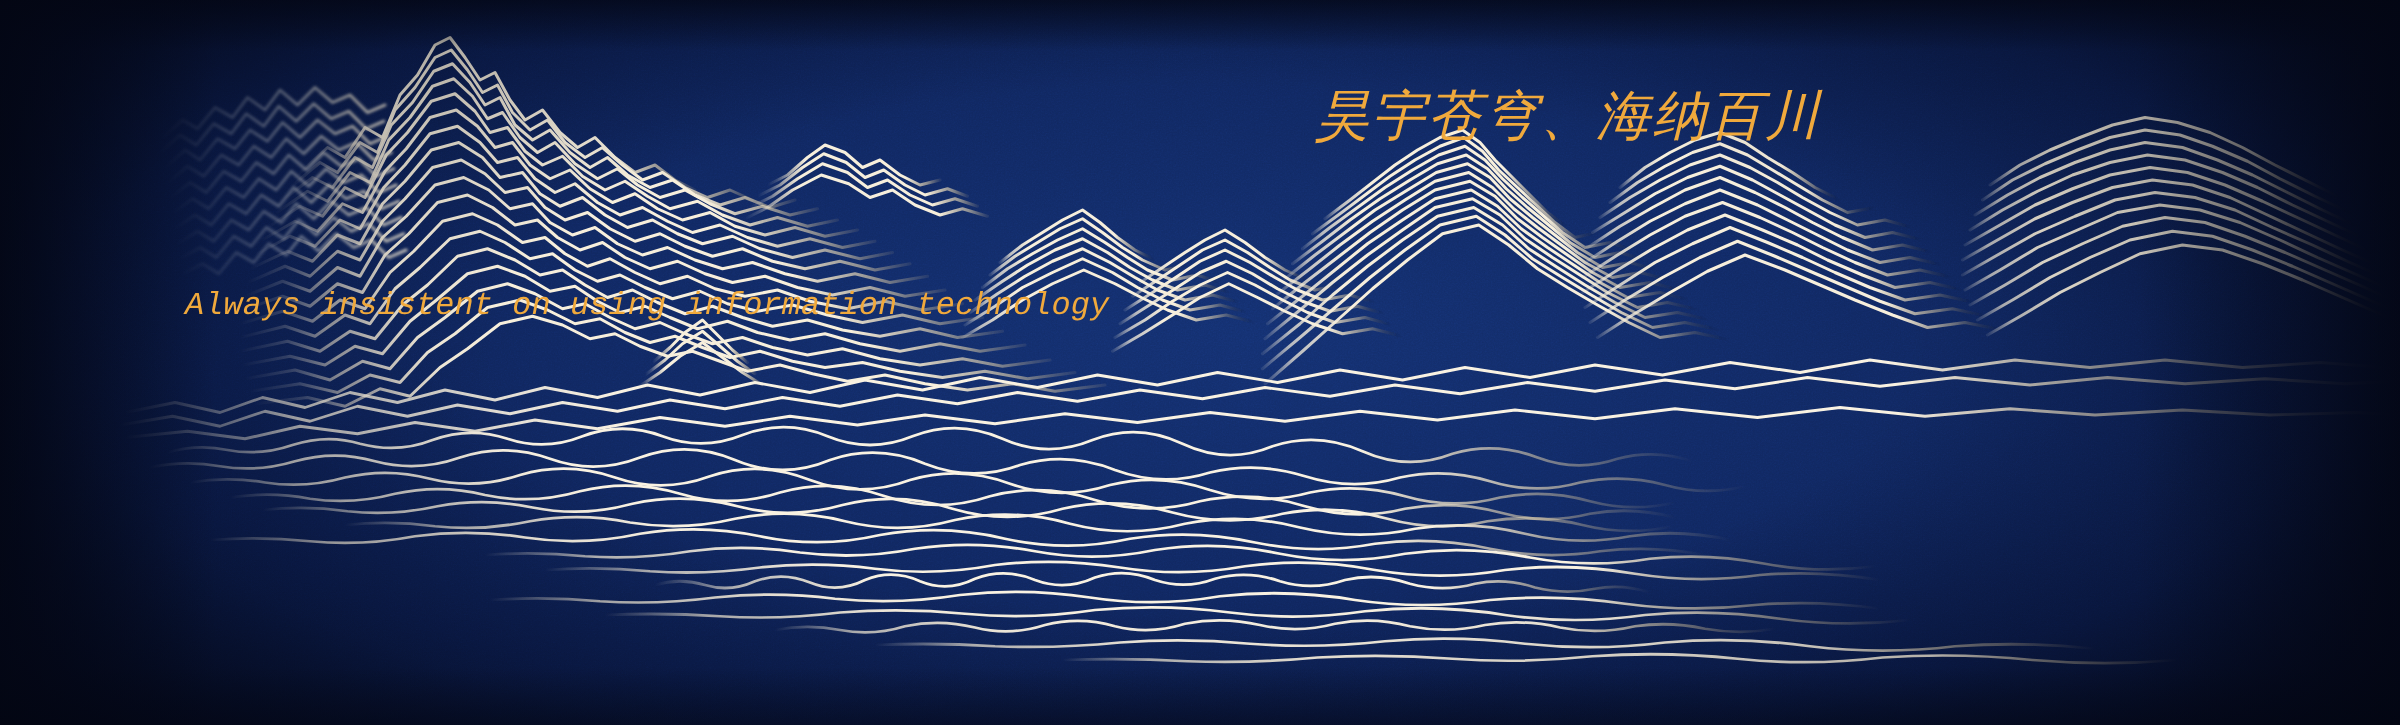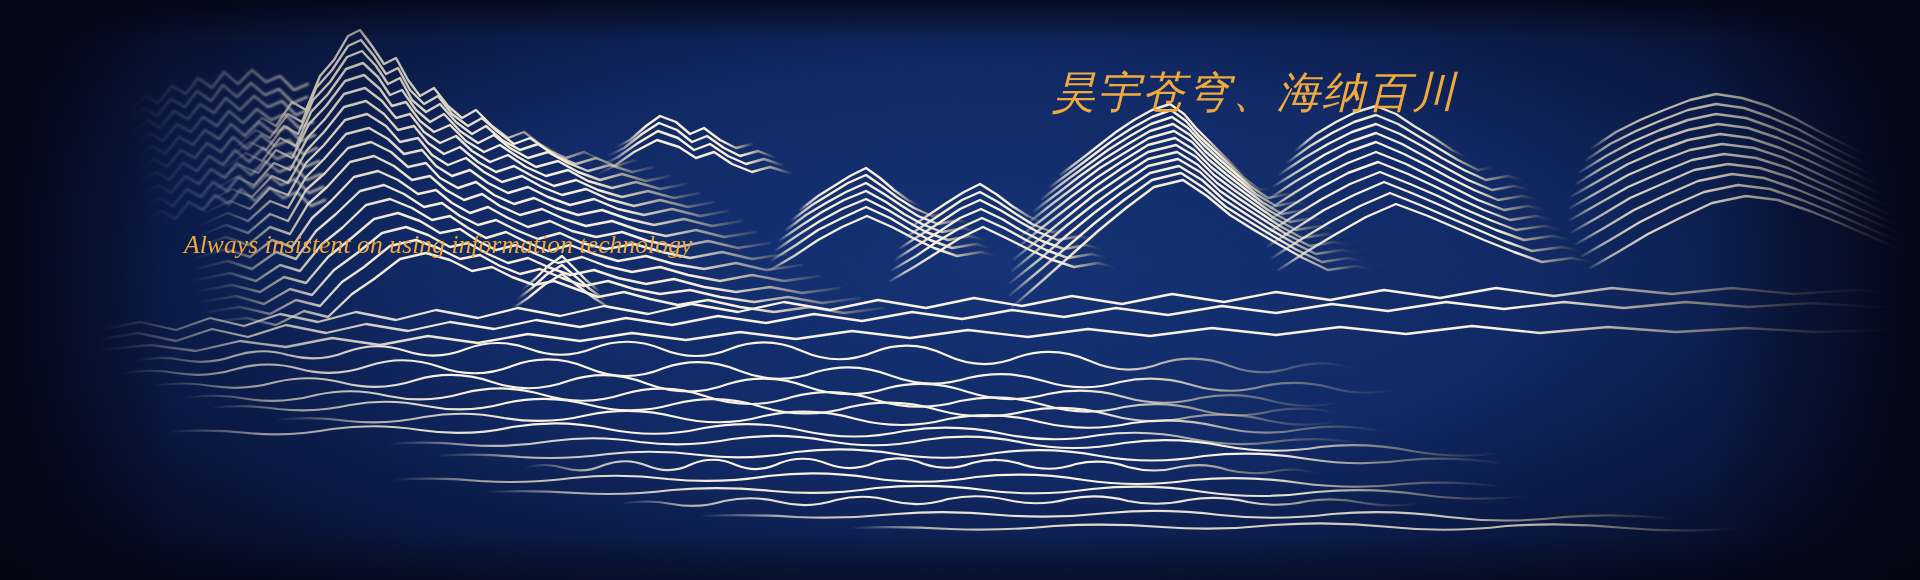--- a/index.html
+++ b/index.html
@@ -1,18 +1,18 @@
 <!DOCTYPE html>
 <html><head>
 <meta charset="utf-8">
 <style>
   html,body{margin:0;padding:0;background:#04081c;}
   #banner{
     position:relative;width:1920px;height:580px;overflow:hidden;
-    font-family:Liberation Serif, serif;
+    font-family:Liberation Mono, monospace;
     background:#6d28d9;
   }
   .layer{position:absolute;inset:0;}
   #bg-base{
     background:
       radial-gradient(ellipse 78% 92% at 52% 46%, #143070 0%, #102760 38%, #0b1c4c 62%, #071231 82%, #040a1e 100%);
   }
   
   #bg-noise{
     opacity:.55;mix-blend-mode:overlay;
@@ -29,21 +29,21 @@
   #headline-cn{
     left:1052px;top:64px;
     font-size:43px;font-style:italic;font-weight:400;letter-spacing:2px;
     color:#f0a93c;
   }
   #tagline-en{
     left:148px;top:162px;
     font-size:25.5px;font-style:italic;font-weight:400;line-height:33px;
     color:#f0a93c;letter-spacing:.1px;
   }
-  #tagline-en .ln{display:block;margin-left:36px;}
+  #tagline-en .ln{display:block;}
 </style>
 </head>
 <body>
 
 <div id="banner">
 
   <div class="layer" id="bg-base"></div>
 
   <svg class="layer" id="bg-noise" width="1920" height="580" preserveAspectRatio="none">
     <defs>

